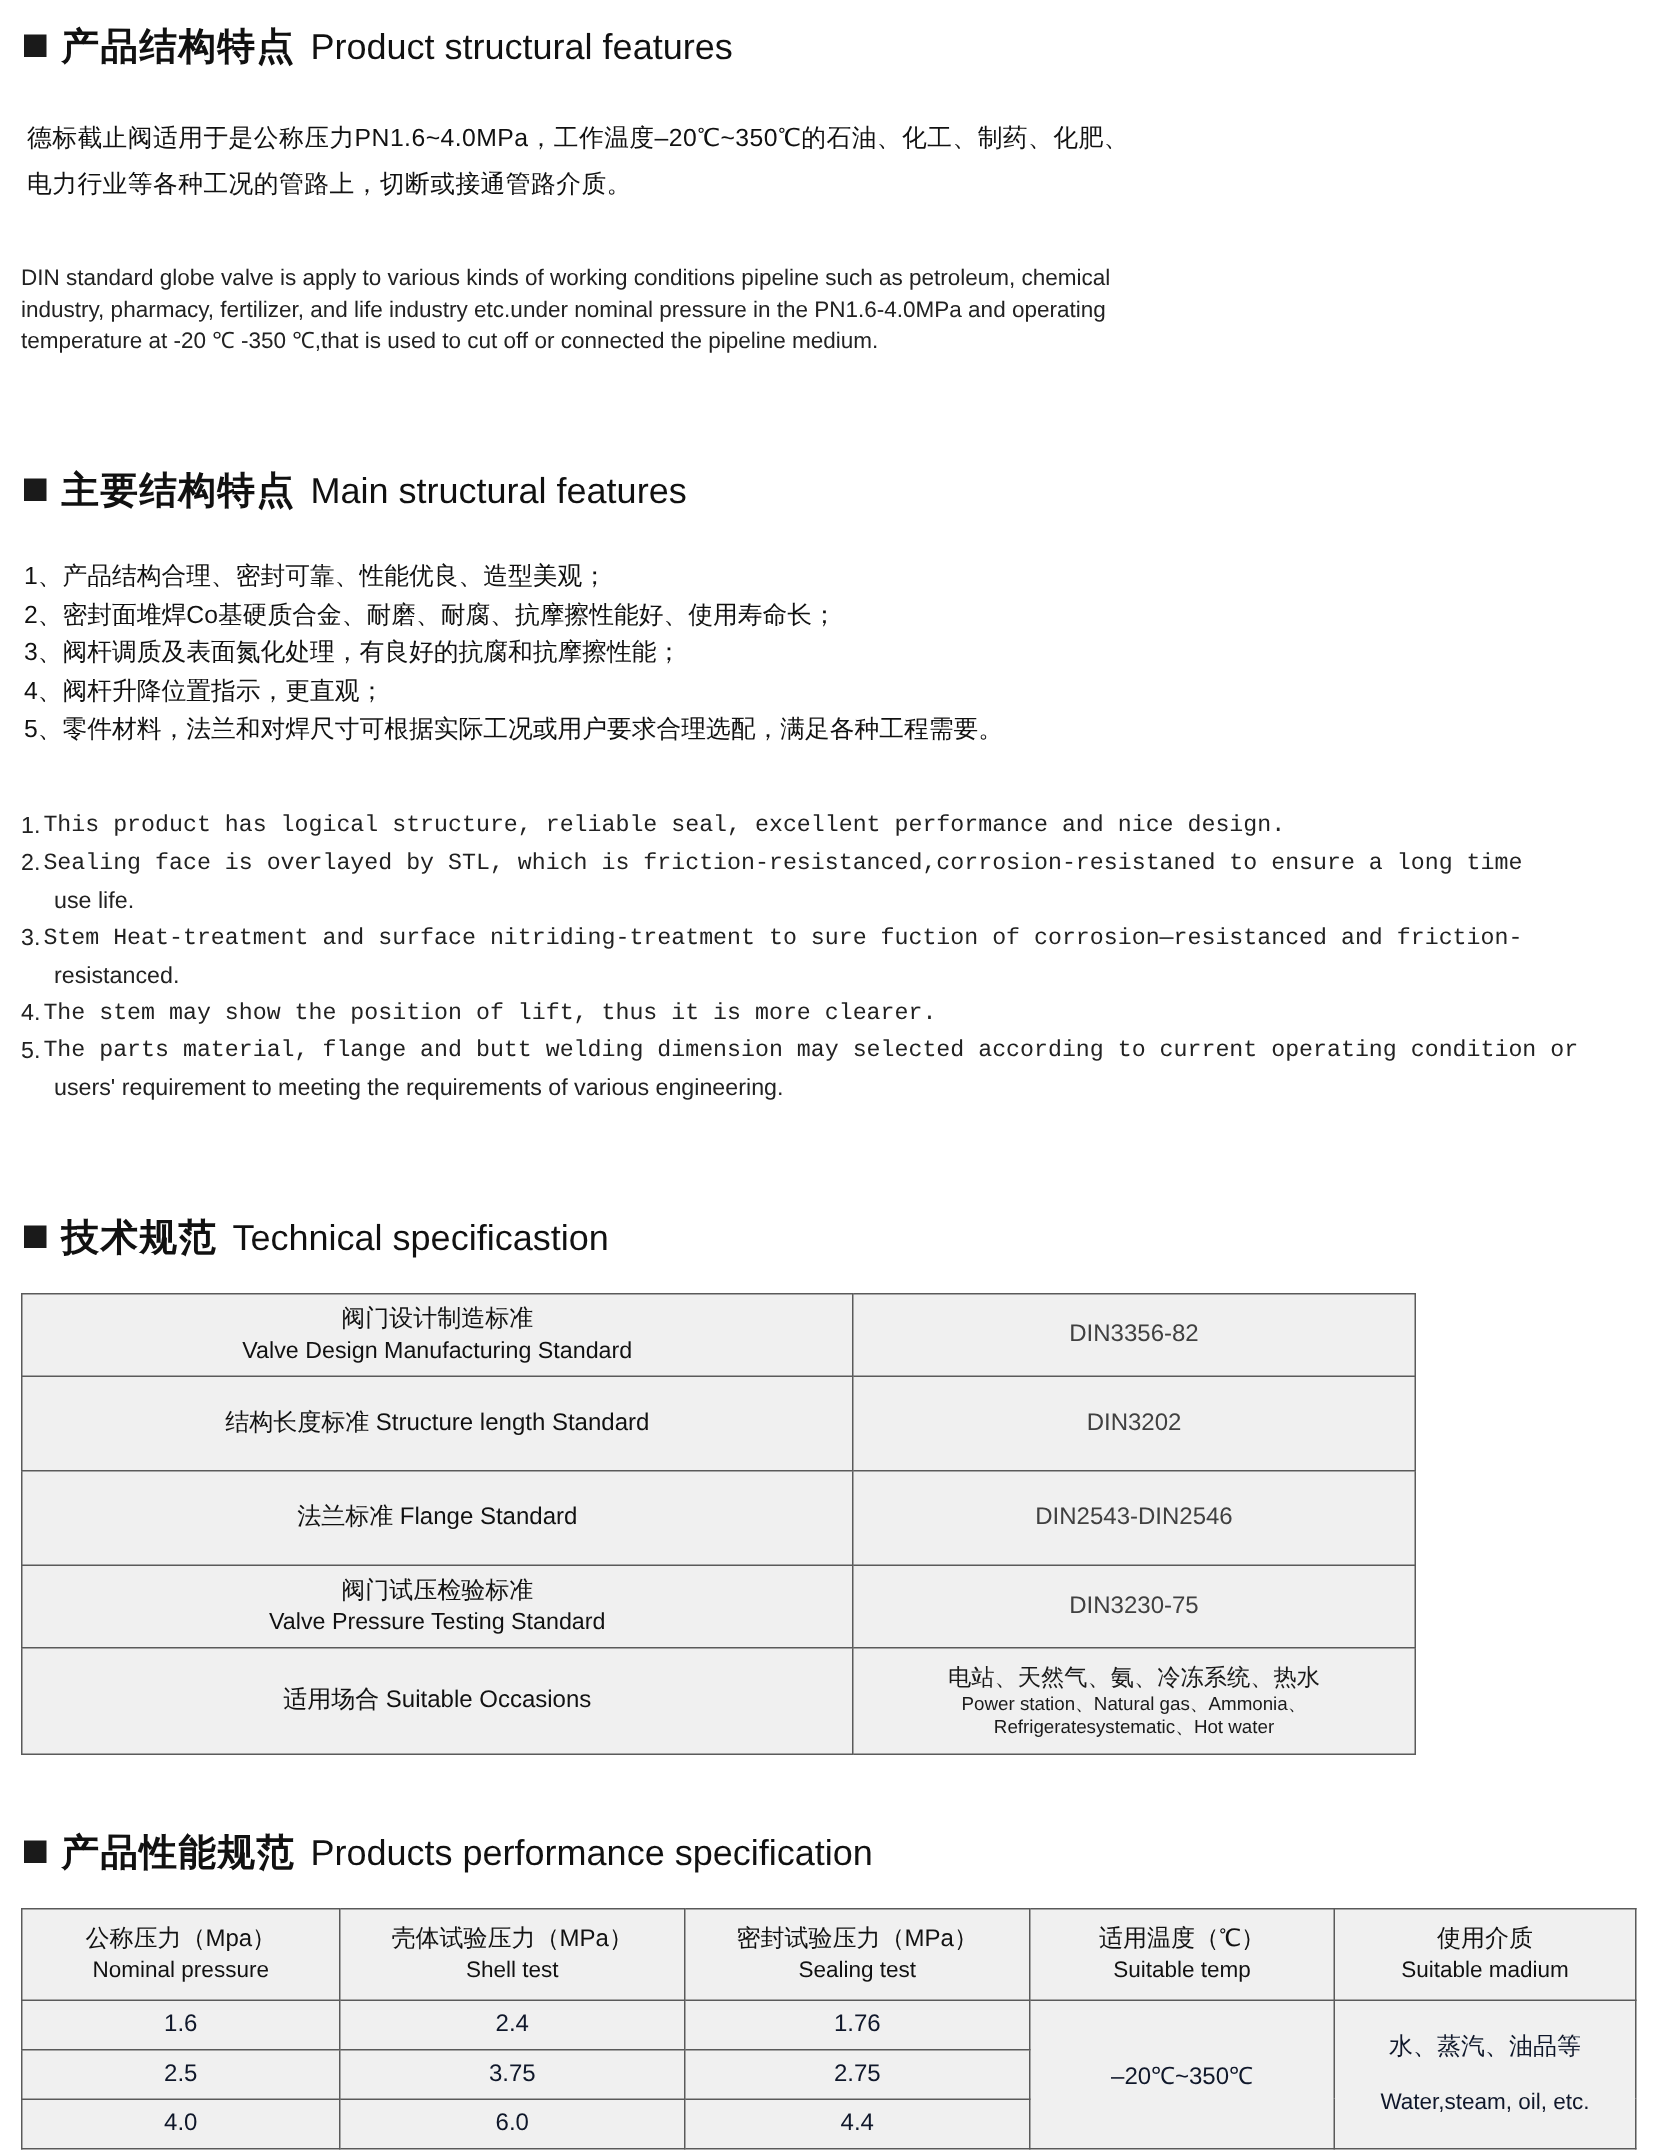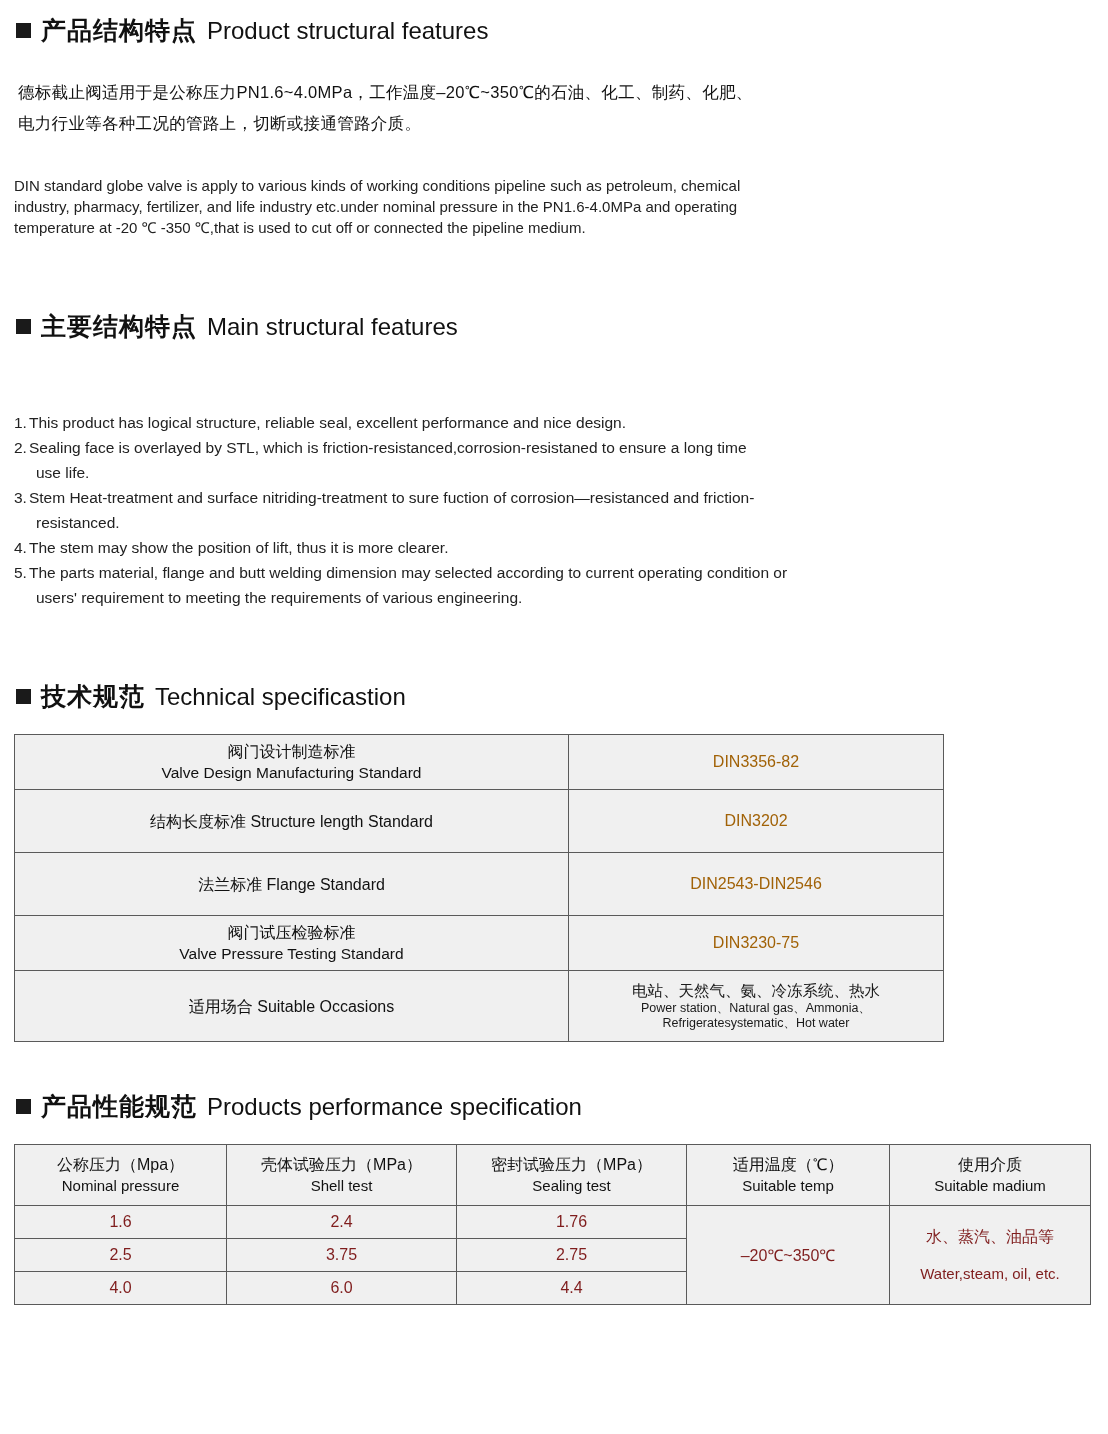--- a/index.html
+++ b/index.html
@@ -80,21 +80,21 @@
     padding-right: 50px;
     font-size: 15.5px;
     line-height: 25px;
     color: #222;
   }
   .en-list .li {
     display: flex;
     gap: 2px;
   }
   .en-list .li .num { flex: 0 0 auto; }
-  .en-list .li .txt { flex: 1 1 auto; }
+  .en-list .li .txt { flex: 1 1 auto; font-family: Liberation Mono, monospace; }
   .indent { padding-left: 22px; }
 
   
   table {
     border-collapse: collapse;
     table-layout: fixed;
   }
   .tech-table {
     width: 930px;
     margin-left: 14px;
@@ -110,21 +110,21 @@
   }
   .tech-label {
     width: 545px;
     font-size: 16px;
     line-height: 21px;
     color: #111;
   }
   .tech-label .en { font-size: 15.5px; }
   .tech-value {
     font-size: 16px;
-    color: #a16207;
+    color: #404040;
   }
   .occ-cn { font-size: 15.5px; line-height: 20px; }
   .occ-en { font-size: 12.5px; line-height: 15px; }
 
   .perf-table {
     width: 1076px;
     margin-left: 14px;
     border: 1px solid #3a3a3a;
   }
   .perf-table th, .perf-table td {
@@ -137,21 +137,21 @@
   .perf-table th {
     padding: 9px 2px;
     font-size: 16px;
     line-height: 21px;
     color: #111;
   }
   .perf-table th .en { font-size: 15px; text-align: center; }
   .perf-table td {
     padding: 7px 2px;
     font-size: 16px;
-    color: #7f1d1d;
+    color: #0f172a;
   }
   .perf-merge-cn { font-size: 16px; line-height: 22px; }
   .perf-merge-en { font-size: 15px; line-height: 20px; margin-top: 16px; }
 </style>
 </head>
 <body>
 
 <div class="page">
 
   <div style="height:14px"></div>
@@ -175,20 +175,27 @@
   </div>
 
   <div style="height:72px"></div>
   <div class="section-heading">
     <span class="sq"></span>
     <span class="heading-cn">主要结构特点</span>
     <span class="heading-en">Main structural features</span>
   </div>
 
   <div style="height:29px"></div>
+  <div class="cn-list">
+    <div>1、产品结构合理、密封可靠、性能优良、造型美观；</div>
+    <div>2、密封面堆焊Co基硬质合金、耐磨、耐腐、抗摩擦性能好、使用寿命长；</div>
+    <div>3、阀杆调质及表面氮化处理，有良好的抗腐和抗摩擦性能；</div>
+    <div>4、阀杆升降位置指示，更直观；</div>
+    <div>5、零件材料，法兰和对焊尺寸可根据实际工况或用户要求合理选配，满足各种工程需要。</div>
+  </div>
 
   <div style="height:38px"></div>
   <div class="en-list">
     <div class="li">
       <span class="num">1.</span>
       <span class="txt">This product has logical structure, reliable seal, excellent performance and nice design.</span>
     </div>
     <div class="li">
       <span class="num">2.</span>
       <span class="txt"> Sealing face is overlayed by STL, which is friction-resistanced,corrosion-resistaned to ensure a long time</span>

